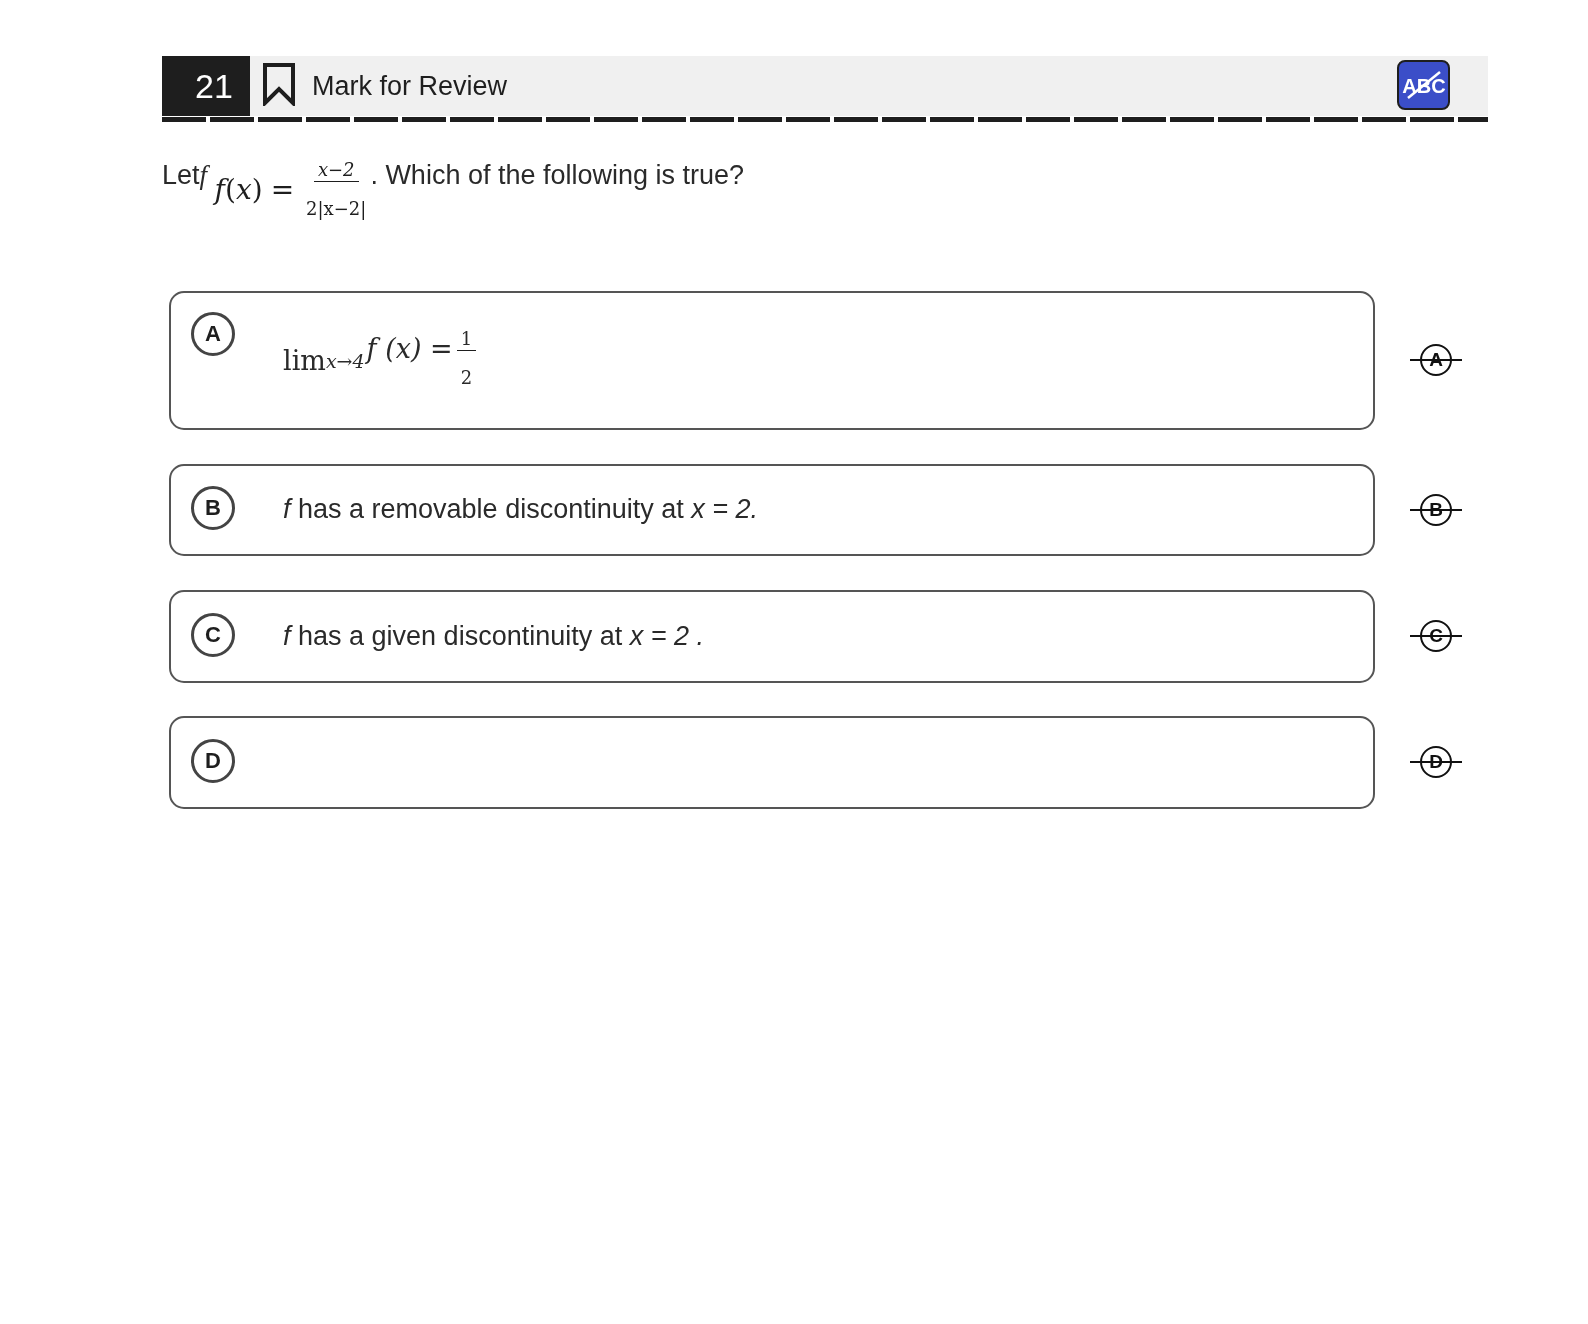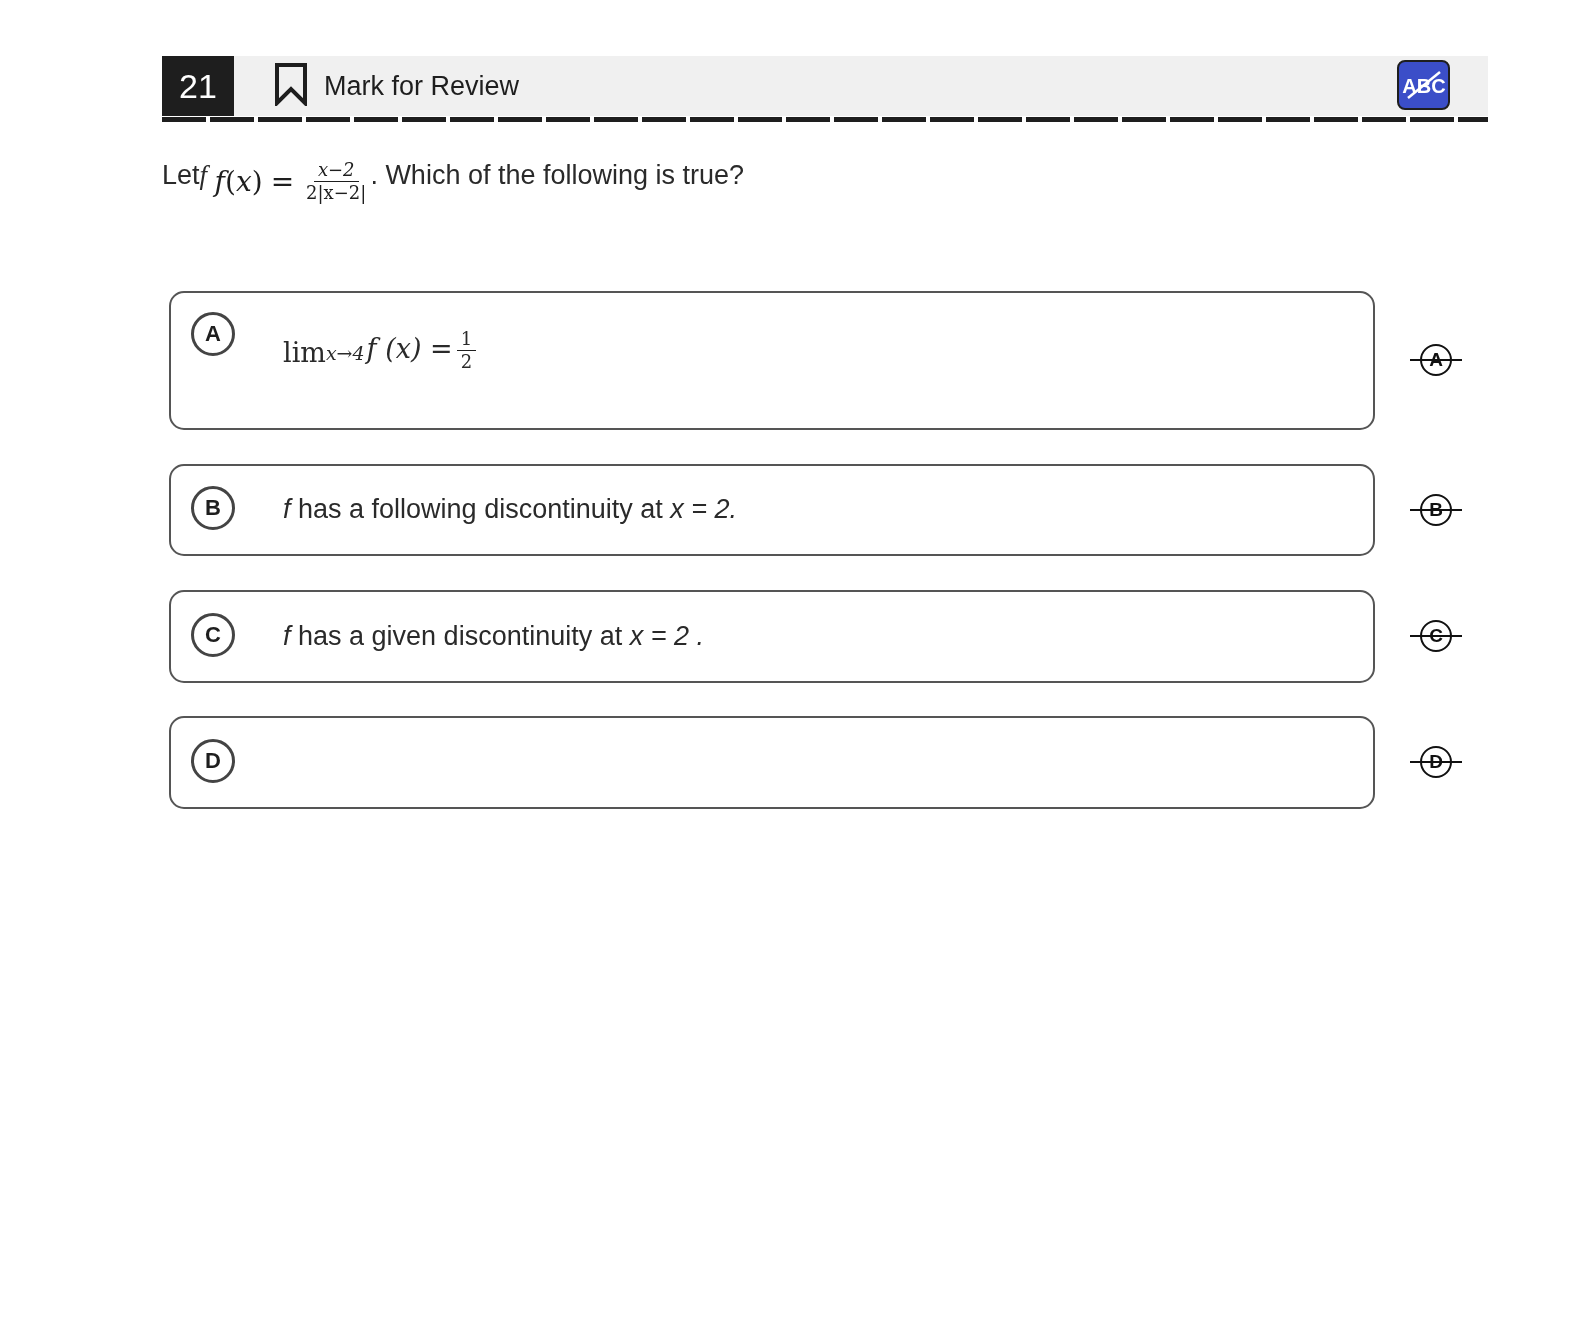--- a/index.html
+++ b/index.html
@@ -1,32 +1,32 @@
 <!DOCTYPE html>
 <html><head>
   <meta charset="utf-8">
   <style>
     html, body { margin: 0; padding: 0; background: #ffffff; }
     body { width: 1588px; height: 1324px; position: relative; font-family: "Liberation Sans", "DejaVu Sans", sans-serif; color: #1e1e1e; overflow: hidden; }
 
     .header { position: absolute; left: 162px; top: 56px; width: 1326px; height: 60px; background: #f0f0f0; }
-    .qnum { position: absolute; left: 0; top: 0; width: 72px; height: 60px; background: #1e1e1e; color: #ffffff; font-size: 34px; display: flex; align-items: center; justify-content: center; }
-    .mark { position: absolute; left: 112px; top: 8px; height: 44px; display: flex; align-items: center; gap: 16px; cursor: pointer; }
+    .qnum { position: absolute; left: 0; top: 0; width: 72px; height: 60px; background: #1e1e1e; color: #ffffff; font-size: 34px; display: flex; align-items: center; justify-content: center; padding-left: 16px; }
+    .mark { position: absolute; left: 100px; top: 8px; height: 44px; display: flex; align-items: center; gap: 16px; cursor: pointer; }
     .mark-label { font-size: 27px; color: #1e1e1e; }
     .abc-btn { position: absolute; left: 1235px; top: 4px; width: 53px; height: 50px; background: #3b4ec8; border: 2px solid #1e1e1e; border-radius: 8px; box-sizing: border-box; display: flex; align-items: center; justify-content: center; cursor: pointer; }
     .dash { position: absolute; left: 162px; top: 117px; width: 1326px; height: 5px;
       background: repeating-linear-gradient(to right, #1e1e1e 0, #1e1e1e 44px, transparent 44px, transparent 48px); }
 
     .question { position: absolute; left: 162px; top: 160px; font-size: 27px; color: #2a2a2a; display: flex; align-items: flex-start; white-space: nowrap; }
     .question .it { font-style: italic; font-family: "Liberation Serif", serif; }
     .math { font-family: "DejaVu Serif", serif; font-size: 28px; color: #1e1e1e; display: inline-flex; align-items: center; }
     .math i { font-style: italic; }
     .frac { display: inline-flex; flex-direction: column; align-items: center; margin: 0 4px; font-size: 18px; line-height: 1.1; vertical-align: middle; }
     .frac .num { border-bottom: 1.5px solid #1e1e1e; padding: 0 4px 1px 4px; }
-    .frac .den { padding-top: 1px; }
+    .frac .den { padding-top: 1px; margin-top: 16px; }
 
     .option { position: absolute; left: 169px; width: 1206px; border: 2px solid #555555; border-radius: 15px; box-sizing: border-box; background: #ffffff; cursor: pointer; }
     .opt-letter { position: absolute; left: 20px; width: 44px; height: 44px; border: 3px solid #444; border-radius: 50%; box-sizing: border-box; display: flex; align-items: center; justify-content: center; font-weight: bold; font-size: 22px; color: #1e1e1e; }
     .opt-text { position: absolute; left: 112px; font-size: 27px; color: #2a2a2a; white-space: nowrap; }
     .opt-text .it { font-style: italic; }
 
     .strike { position: absolute; left: 1410px; width: 54px; height: 34px; cursor: pointer; }
     .strike .circ { position: absolute; left: 10px; top: 1px; width: 32px; height: 32px; border: 2px solid #111; border-radius: 50%; box-sizing: border-box; display: flex; align-items: center; justify-content: center; font-weight: bold; font-size: 19px; color: #111; }
     .strike .line { position: absolute; left: 0; top: 16px; width: 52px; height: 2px; background: #111; }
 
@@ -86,21 +86,21 @@
   </div>
 </div>
 <div class="strike" style="top:343px;">
   <div class="circ">A</div>
   <div class="line"></div>
 </div>
 
 <div class="option" style="top:464px; height:92px;">
   <div class="opt-letter" style="top:20px;">B</div>
   <div class="opt-text" style="top:28px;">
-    <span class="it">f</span><span> has a following discontinuity at </span><span class="it">x = 2.</span>
+    <span class="it">f</span><span> has a removable discontinuity at </span><span class="it">x = 2.</span>
   </div>
 </div>
 <div class="strike" style="top:493px;">
   <div class="circ">B</div>
   <div class="line"></div>
 </div>
 
 <div class="option" style="top:590px; height:93px;">
   <div class="opt-letter" style="top:21px;">C</div>
   <div class="opt-text" style="top:29px;">

